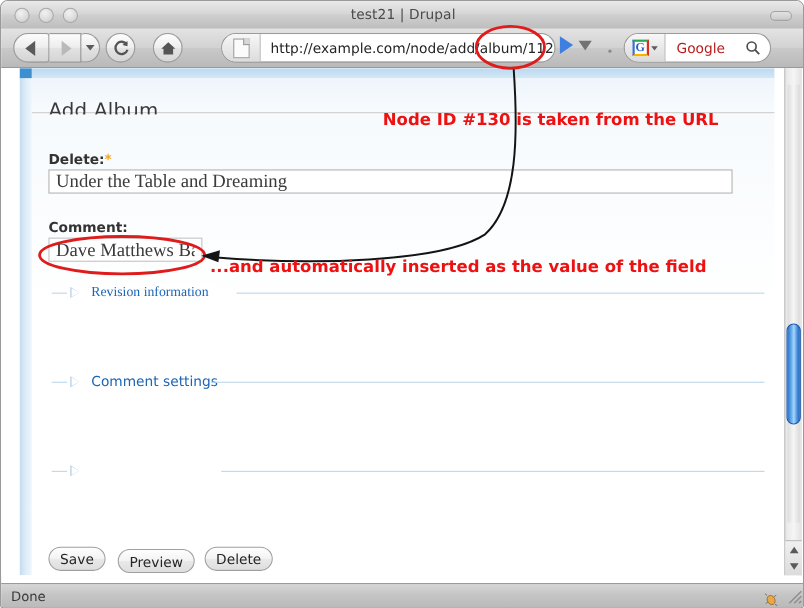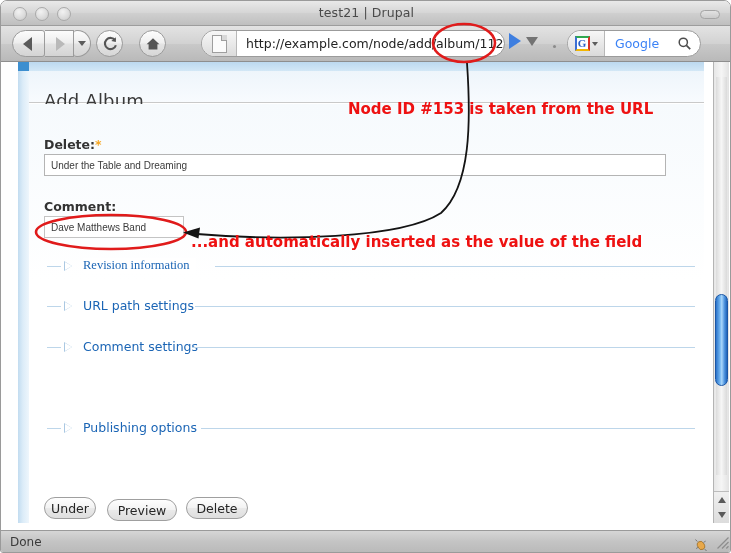--- a/index.html
+++ b/index.html
@@ -246,21 +246,21 @@
   .tri-down-xs {
     width: 0; height: 0;
     border-left: 3px solid transparent;
     border-right: 3px solid transparent;
     border-top: 4px solid #5c5c5c;
   }
   .search-text {
     flex: 1 1 auto;
     padding-left: 10px;
     font-size: 12.5px;
-    color: #3b82f6;
+    color: #b91c1c;
   }
   .mag {
     width: 20px;
     flex: 0 0 auto;
     display: flex; align-items: center; justify-content: center;
     margin-right: 6px;
   }
 
   
   .viewport {
@@ -338,26 +338,26 @@
   .req-star {
     color: #f5a623;
     font-weight: bold;
   }
 
   .text-input {
     position: absolute;
     box-sizing: border-box;
     border: 1px solid #b4b4b4;
     background: #ffffff;
-    font-size: 10px;
+    font-size: 17px;
     color: #3b3b3b;
     padding: 0 6px;
     height: 22px;
     line-height: 20px;
-    font-family: Liberation Sans, sans-serif;
+    font-family: Liberation Serif, serif;
     outline: none;
   }
 
   
   .fset {
     position: absolute;
     left: 18px;
     width: 648px;
     height: 16px;
   }
@@ -606,46 +606,38 @@
           <input class="text-input" style="left: 15px; top: 112px; width: 140px; border-color: rgb(196, 196, 196);" value="Dave Matthews Band">
 
           <div class="fset" style="top:154px;font-family:Liberation Serif, serif;">
             <span class="fset-rule-l"></span>
             <span class="fset-tri-o"></span>
             <span class="fset-tri"></span>
             <span class="fset-legend">Revision information</span>
             <span class="fset-rule-r" style="width:480px;"></span>
           </div>
 
-          <div class="fset" style="top:194px;">
-            <span class="fset-rule-l"></span>
-            <span class="fset-tri-o"></span>
-            <span class="fset-tri"></span>
-            <span class="fset-legend">URL path settings</span>
-            <span class="fset-rule-r" style="width:500px;"></span>
-          </div>
 
           <div class="fset" style="top:235px;">
             <span class="fset-rule-l"></span>
             <span class="fset-tri-o"></span>
             <span class="fset-tri"></span>
             <span class="fset-legend">Comment settings</span>
             <span class="fset-rule-r" style="width:503px;"></span>
           </div>
 
 
           <div class="fset" style="top:316px;">
             <span class="fset-rule-l"></span>
             <span class="fset-tri-o"></span>
             <span class="fset-tri"></span>
-            <span class="fset-legend">Publishing options</span>
             <span class="fset-rule-r" style="width:494px;"></span>
           </div>
 
-          <button class="btn-mac" style="left:15px; top:393px; width:52px;">Under</button>
+          <button class="btn-mac" style="left:15px; top:393px; width:52px;">Save</button>
           <button class="btn-mac" style="left:78px; top:395px; width:70px;">Preview</button>
           <button class="btn-mac" style="left:157px; top:393px; width:62px;">Delete</button>
         </div>
       </div>
     </div>
 
     <div class="vscroll">
       <div class="vscroll-rest"></div>
       <div class="vscroll-thumb"></div>
       <div class="vscroll-arrows">
@@ -677,17 +669,17 @@
     <svg class="anno-svg" viewBox="0 0 731 553">
 
       <ellipse cx="463" cy="42" rx="31" ry="19" fill="none" stroke="#e01b1b" stroke-width="2.6"></ellipse>
 
       <ellipse cx="110" cy="231" rx="75" ry="17" fill="none" stroke="#e01b1b" stroke-width="2.6"></ellipse>
 
       <path d="M 466 62 C 470 120, 470 185, 440 212 C 400 238, 280 240, 196 233" fill="none" stroke="#141414" stroke-width="1.8"></path>
       <path d="M 182 231.5 L 199 226.5 L 197.5 237.5 Z" fill="#141414"></path>
     </svg>
 
-    <div class="anno" style="left:347px; top:99px;">Node ID #153 is taken from the URL</div>
+    <div class="anno" style="left:347px; top:99px;">Node ID #130 is taken from the URL</div>
     <div class="anno" style="left:190px; top:232px;">...and automatically inserted as the value of the field</div>
 
   </div>
 </div>
 
 </body></html>

